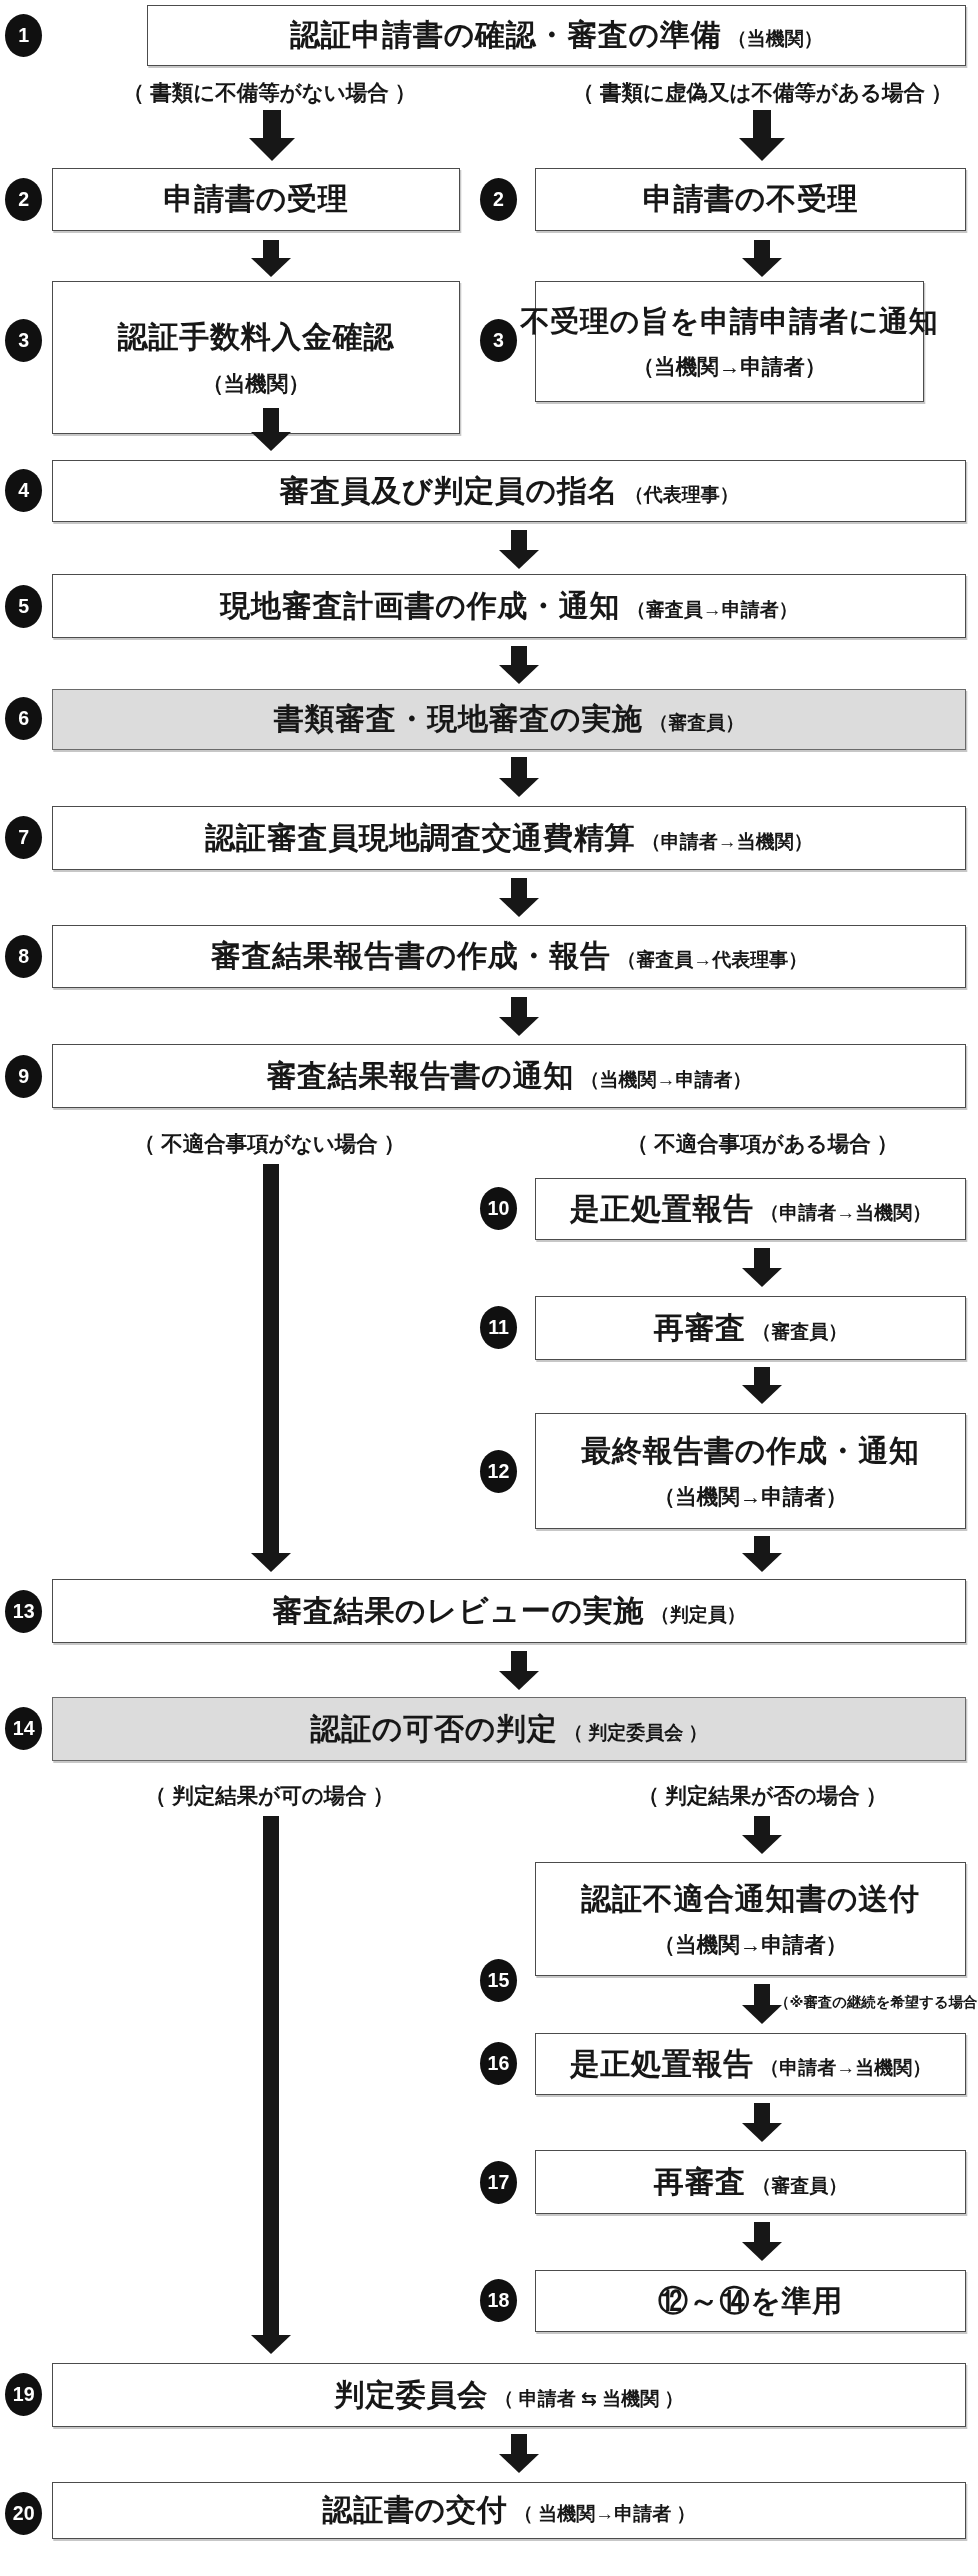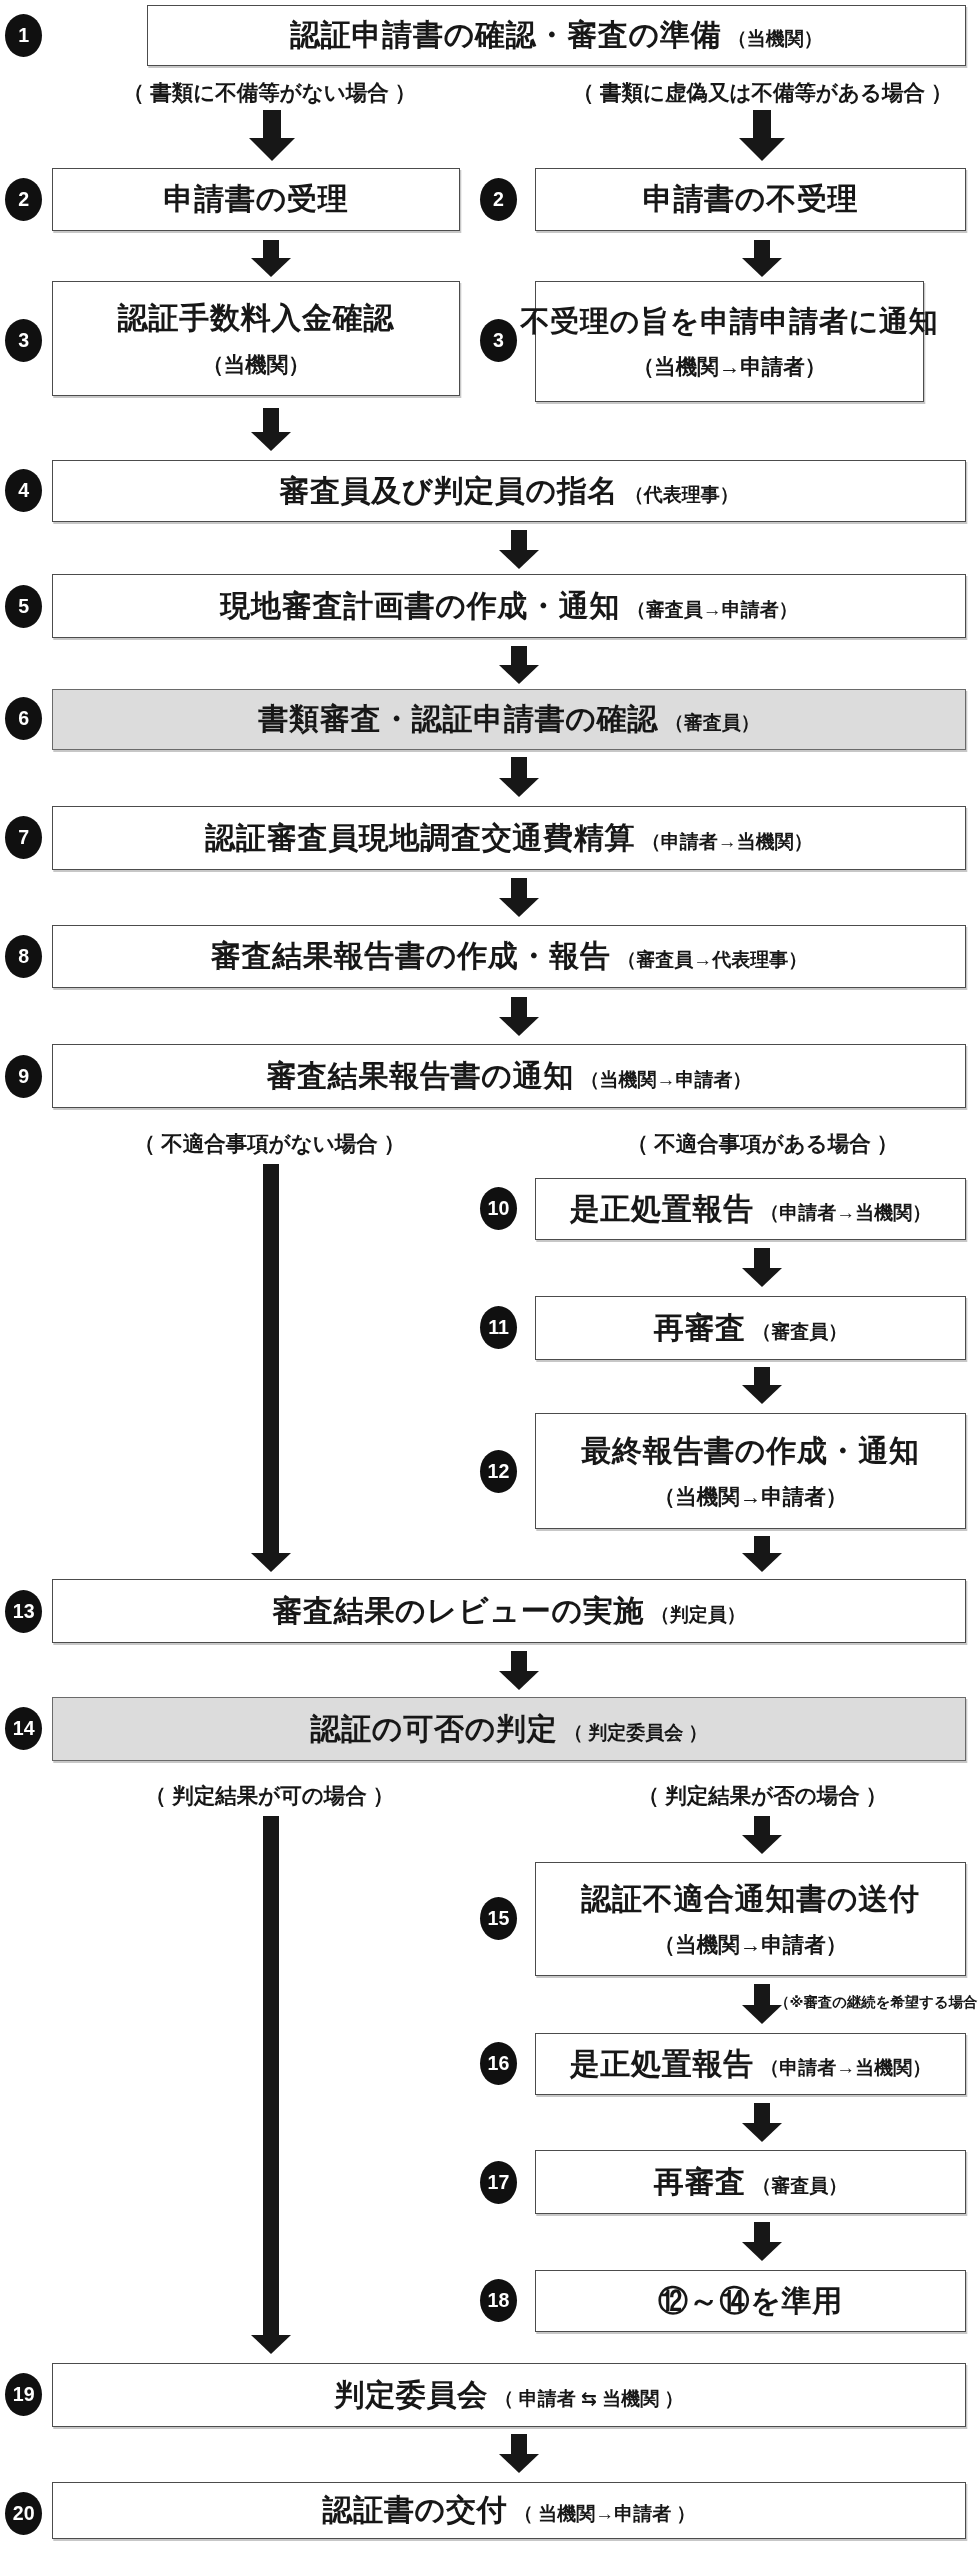--- a/index.html
+++ b/index.html
@@ -79,21 +79,21 @@
   <div class="arrow" style="left:251px;top:240px;height:37px">
       <div class="shaft"></div>
       <div class="head"></div>
     </div>
   <div class="arrow" style="left:742px;top:240px;height:37px">
       <div class="shaft"></div>
       <div class="head"></div>
     </div>
 
   <div class="badge" style="left:5.2px;top:319px">3</div>
-  <div class="node" style="left:52px;top:281px;width:408px;height:115px">
+  <div class="node" style="left:52px;top:281px;width:408px;height:153px">
     <div class="line1">
         <span class="t">認証手数料入金確認</span>
       </div>
     <div class="line2">（当機関）</div>
   </div>
   <div class="badge" style="left:480px;top:319px">3</div>
   <div class="node" style="left:535px;top:281px;width:389px;height:121px">
     <div class="line1">
         <span class="t" style="font-size:29px">不受理の旨を申請申請者に通知</span>
       </div>
@@ -127,21 +127,21 @@
   </div>
 
   <div class="arrow" style="left:499px;top:646px;height:38px">
       <div class="shaft"></div>
       <div class="head"></div>
     </div>
 
   <div class="badge" style="left:5.2px;top:697px">6</div>
   <div class="node gray" style="left:52px;top:689px;width:914px;height:61px">
     <div class="line1">
-        <span class="t">書類審査・認証申請書の確認</span>
+        <span class="t">書類審査・現地審査の実施</span>
         <span class="s">（審査員）</span>
       </div>
   </div>
 
   <div class="arrow" style="left:499px;top:757px;height:40px">
       <div class="shaft"></div>
       <div class="head"></div>
     </div>
 
   <div class="badge" style="left:5.2px;top:816px">7</div>
@@ -252,21 +252,21 @@
   <div class="arrow" style="left:251px;top:1816px;height:538px">
       <div class="shaft"></div>
       <div class="head"></div>
     </div>
 
   <div class="arrow" style="left:742px;top:1816px;height:38px">
       <div class="shaft"></div>
       <div class="head"></div>
     </div>
 
-  <div class="badge" style="left:480px;top:1897px">15</div>
+  <div class="badge" style="left:480px;top:1959px">15</div>
   <div class="node" style="left:535px;top:1862px;width:431px;height:114px">
     <div class="line1">
         <span class="t">認証不適合通知書の送付</span>
       </div>
     <div class="line2">（当機関→申請者）</div>
   </div>
 
   <div class="arrow" style="left:742px;top:1984px;height:40px">
       <div class="shaft"></div>
       <div class="head"></div>

